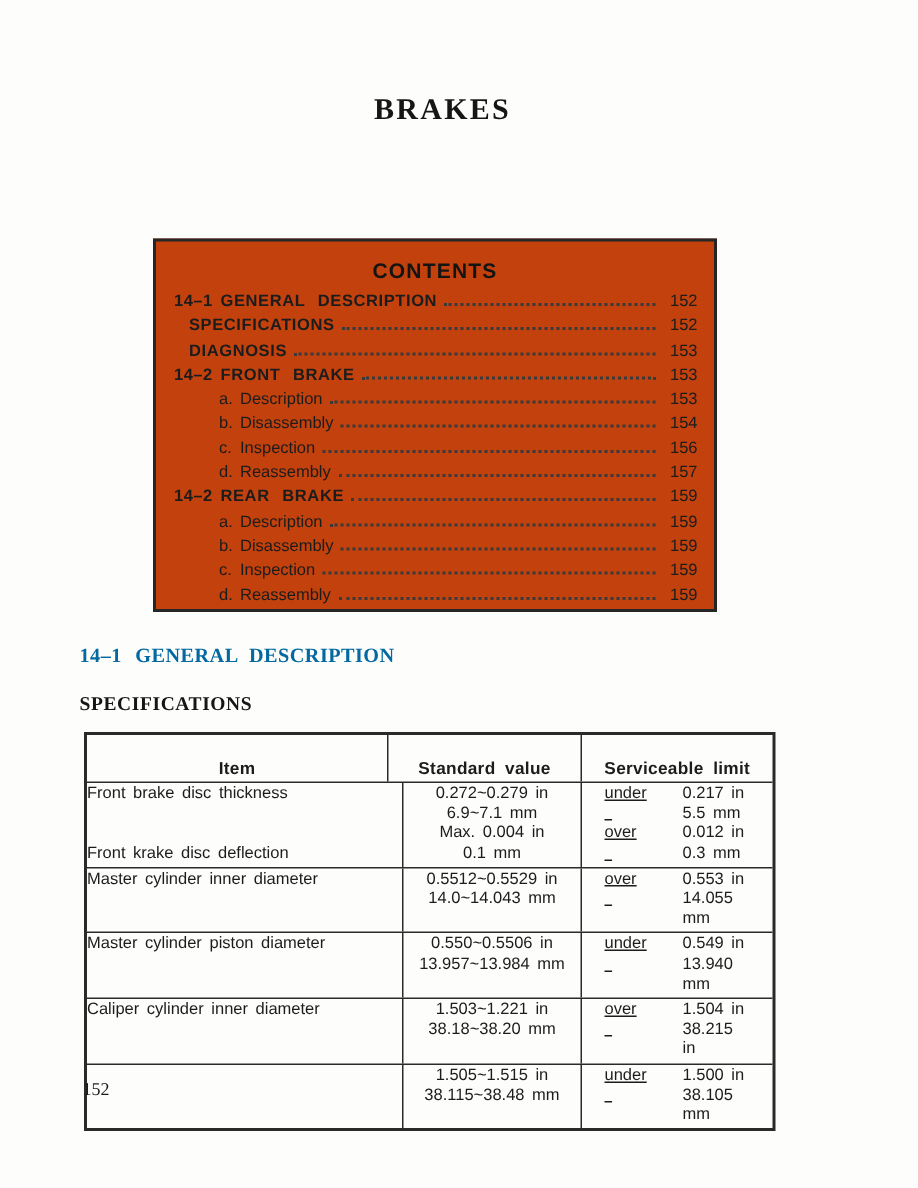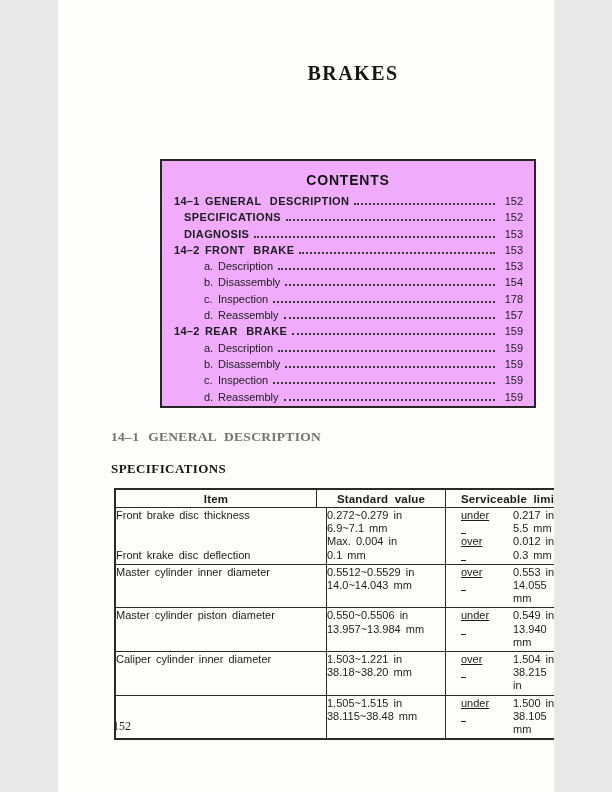--- a/index.html
+++ b/index.html
@@ -1,18 +1,18 @@
 <!DOCTYPE html>
 <html><head>
 <meta charset="utf-8">
 <style>
   html,body{margin:0;padding:0;background:#e8e8e8;}
   .page{
     position:relative;
-    width:496px;height:792px;
+    width:612px;height:792px;
     background:#fdfdfb;
     font-family:"Liberation Sans",sans-serif;
     color:#1c1c1c;
     overflow:hidden;
     margin:0 auto;
   }
   
   .doc-title{
     position:absolute;top:62px;left:0;width:612px;
     margin:0;text-align:center;
@@ -20,21 +20,21 @@
     font-family:"Liberation Serif",serif;
     font-size:20px;font-weight:bold;letter-spacing:1.5px;
     color:#161616;
   }
   
   .contents-box{
     position:absolute;left:102px;top:159px;
     width:376px;height:249px;
     border:2px solid #262626;
     box-sizing:border-box;
-    background:#f0abfc;
+    background:#c2410c;
   }
   .contents-title{
     margin-top:11px;
     text-align:center;
     font-size:14px;font-weight:bold;letter-spacing:0.8px;
     color:#141414;
   }
   .contents-list{
     margin-top:5px;
     padding:0 11px 0 0;
@@ -59,21 +59,21 @@
     min-width:20px;
   }
   .toc-page{
     min-width:22px;text-align:right;
     font-weight:normal;
   }
   
   .section-heading{
     position:absolute;left:53px;top:429px;margin:0;
     font-family:"Liberation Serif",serif;
-    font-size:13.5px;font-weight:bold;color:#737373;
+    font-size:13.5px;font-weight:bold;color:#0369a1;
     letter-spacing:0.3px;
   }
   .section-heading .sec-num{margin-right:9px;}
   .section-heading .sec-title{word-spacing:4px;}
   .subsection-heading{
     position:absolute;left:53px;top:461px;margin:0;
     font-family:"Liberation Serif",serif;
     font-size:13px;font-weight:bold;color:#161616;
     letter-spacing:0.4px;
   }
@@ -92,28 +92,28 @@
   }
   .trow + .trow{border-top:1.5px solid #2a2a2a;}
   .tcell{
     padding:1px 0 2px 0;
     box-sizing:border-box;
     word-spacing:2px;
   }
   .tcell + .tcell{border-left:1.5px solid #2a2a2a;}
   .thead .tcell{
     font-weight:bold;text-align:center;
-    padding:2px 0 1px 0;
+    padding:16px 0 1px 0;
     line-height:14px;
     word-spacing:3px;letter-spacing:0.2px;
     font-size:11.5px;
   }
   .cline{min-height:13.2px;line-height:13.2px;}
   .item-cell{}
-  .std-cell{text-align:left;margin-left:10px;}
+  .std-cell{text-align:center;margin-left:10px;}
   .lim-line{display:flex;}
   .lim-qual{display:inline-block;width:52px;padding-left:15px;text-decoration:underline;}
   .lim-val{flex:1;padding-right:16px;}
   
   .page-number{
     position:absolute;left:55px;top:719px;
     font-family:"Liberation Serif",serif;
     font-size:12px;color:#1c1c1c;
   }
 </style>
@@ -158,21 +158,21 @@
         <div class="toc-line item">
           <span class="toc-letter">b.</span>
           <span class="toc-label">Disassembly</span>
           <span class="toc-leader"></span>
           <span class="toc-page">154</span>
         </div>
         <div class="toc-line item">
           <span class="toc-letter">c.</span>
           <span class="toc-label">Inspection</span>
           <span class="toc-leader"></span>
-          <span class="toc-page">178</span>
+          <span class="toc-page">156</span>
         </div>
         <div class="toc-line item">
           <span class="toc-letter">d.</span>
           <span class="toc-label">Reassembly</span>
           <span class="toc-leader"></span>
           <span class="toc-page">157</span>
         </div>
         <div class="toc-line section">
           <span class="toc-num">14–2</span>
           <span class="toc-label">REAR BRAKE</span>

